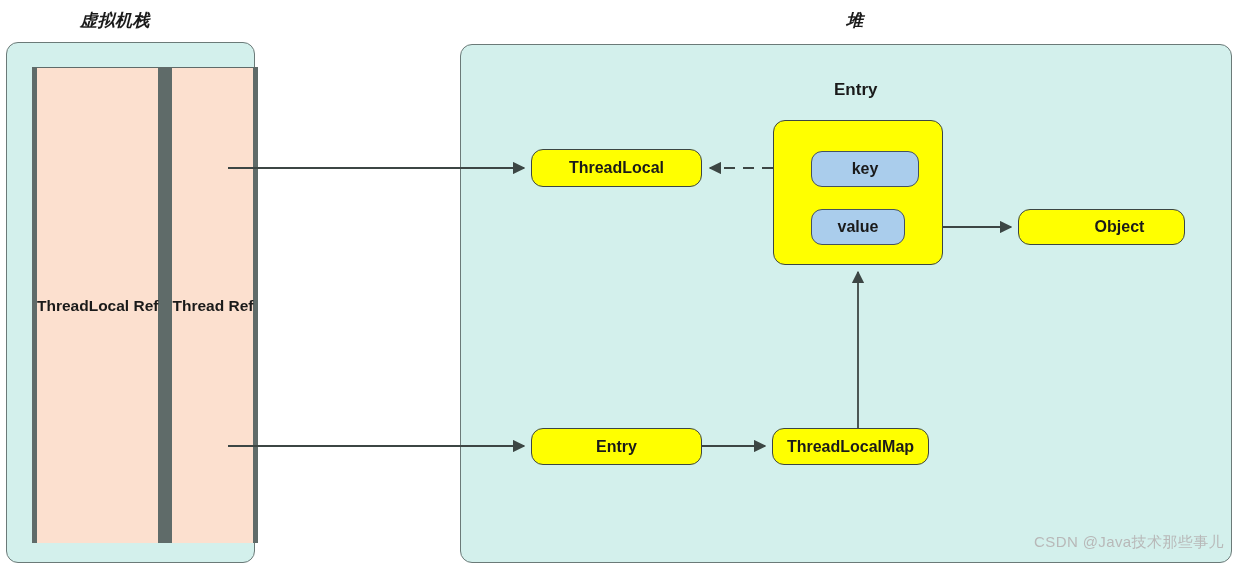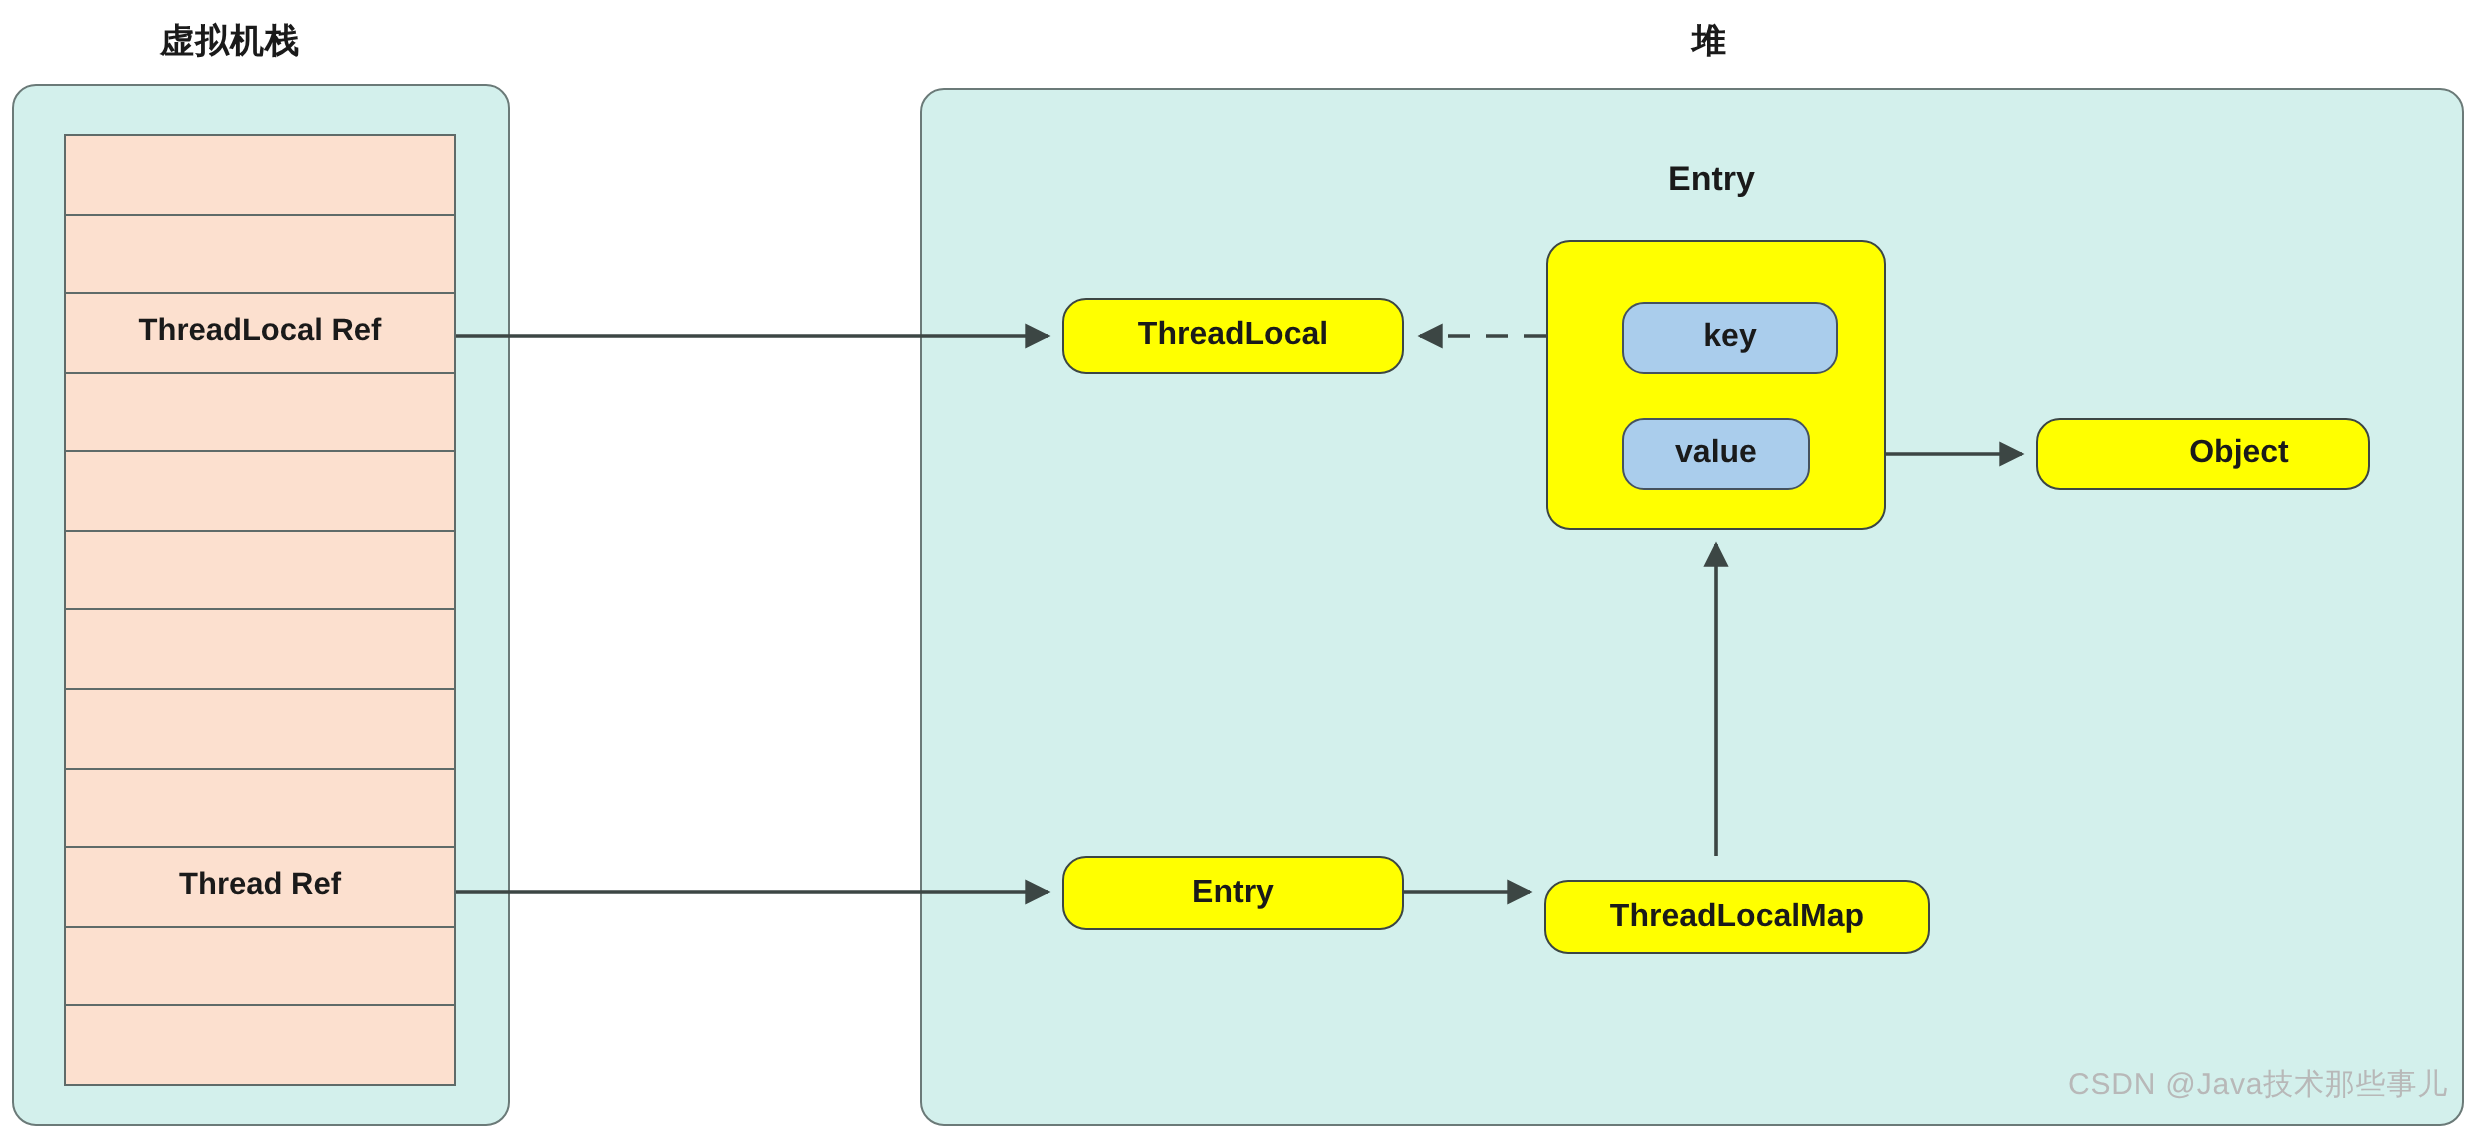--- a/index.html
+++ b/index.html
@@ -18,20 +18,21 @@
   }
 
   
   .panel-title {
     position: absolute;
     font-size: 17px;
     font-weight: bold;
     color: #1a1a1a;
     white-space: nowrap;
     letter-spacing: 0.5px;
+    font-style: italic;
   }
   #stack-title { left: 80px;  top: 9px; }
   #heap-title  { left: 846px; top: 9px; }
 
   
   .container-box {
     position: absolute;
     background: #d3f0ec;
     border: 1.6px solid #6b7a78;
     border-radius: 12px;
@@ -40,21 +41,20 @@
   #heap-container  { left: 460px; top: 44px; width: 772px; height: 519px; }
 
   
   #stack-cells {
     position: absolute;
     left: 32px;
     top: 67px;
     width: 196px;
     height: 476px;
     display: flex;
-    flex-direction: column;
   }
   .stack-cell {
     flex: 1 1 0;
     background: #fce0cf;
     border: 1.4px solid #5f6b69;
     border-bottom: none;
     display: flex;
     align-items: center;
     justify-content: center;
     font-size: 15.5px;
@@ -76,21 +76,21 @@
     font-weight: bold;
     color: #1a1a1a;
     white-space: nowrap;
   }
   .node.yellow { background: #ffff00; border-radius: 12px; }
   .node.blue   { background: #aacdec; border-color: #45525f; }
 
   #node-threadlocal    { left: 531px; top: 149px; width: 171px; height: 38px; }
   #node-object         { left: 1018px; top: 209px; width: 167px; height: 36px; padding-left: 36px; }
   #node-thread         { left: 531px; top: 428px; width: 171px; height: 37px; }
-  #node-threadlocalmap { left: 772px; top: 428px; width: 193px; height: 37px; margin-top: 12px; }
+  #node-threadlocalmap { left: 772px; top: 428px; width: 157px; height: 37px; }
 
   
   #entry-label {
     position: absolute;
     left: 834px;
     top: 80px;
     font-size: 17px;
     font-weight: bold;
     color: #1a1a1a;
     white-space: nowrap;

